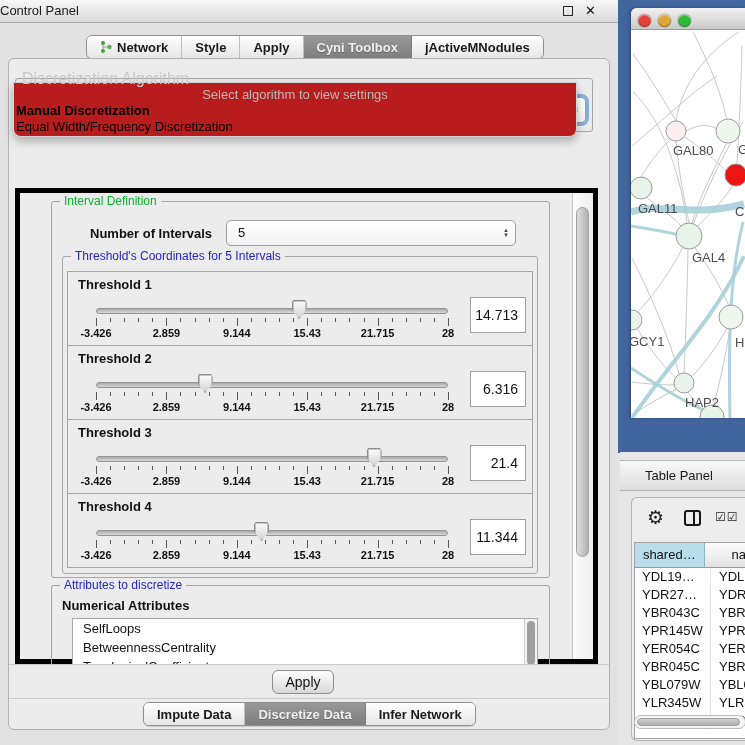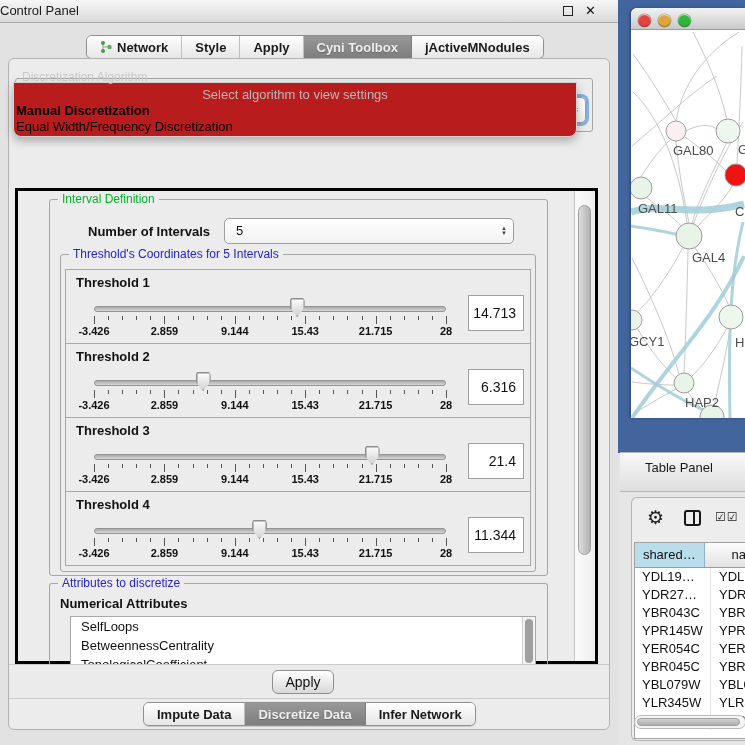--- a/index.html
+++ b/index.html
@@ -49,28 +49,28 @@
   
   #algo-group { left:15px; top:78px; width:578px; height:54px; }
   #algo-combo { left:10px; top:18px; width:560px; height:26px;
     box-shadow:0 0 0 3px rgba(108,158,220,.8); z-index:1; }
   #algo-popup { left:13px; top:82px; width:564px; height:55px; background:#b91c1c; z-index:5;
     border:1px solid #d2d2d2; border-radius:0 0 8px 8px; box-shadow:0 4px 10px rgba(0,0,0,.28); }
   #algo-popup .ph { position:absolute; top:4px; left:0; width:100%; text-align:center;
     font-size:13px; color:#b9b9b9; }
   #algo-popup .it1 { position:absolute; top:20px; left:2px; font-size:13px; font-weight:bold; color:#000; }
   #algo-popup .it2 { position:absolute; top:36px; left:2px; font-size:13px; color:#000; }
-  #algo-label-ghost { left:22px; top:70px; z-index:6; font-size:12px; color:#c8c8c8; }
+  #algo-label-ghost { left:22px; top:70px; z-index:6; font-size:16px; color:#c8c8c8; }
 
   
   #tabledata-group { left:15px; top:140px; width:578px; height:42px; }
   #tabledata-combo { left:10px; top:11px; width:560px; height:24px; }
 
   
-  #scroll-panel { left:15px; top:188px; width:583px; height:476px; border:3px solid #000000;
+  #scroll-panel { left:15px; top:188px; width:583px; height:476px; border:5px solid #000000;
     background:#ececec; }
   #vscroll { position:absolute; right:0; top:0; bottom:0; width:21px;
     background:linear-gradient(to right,#fbfbfb,#eeeeee); border-left:1px solid #c4c4c4; }
   #vthumb { position:absolute; left:3px; top:14px; width:13px; height:350px; border-radius:7px;
     background:linear-gradient(to right,#dedede,#b2b2b2); border:1px solid #9e9e9e; }
 
   #interval-group { left:31px; top:8px; width:499px; height:377px; }
   #intervals-label { left:38px; top:24px; font-size:13px; font-weight:bold; color:#111; }
   #intervals-combo { left:174px; top:18px; width:290px; height:26px; }
   #thresholds-group { left:10px; top:54px; width:476px; height:318px; }
@@ -113,21 +113,21 @@
   #desktop-blue { left:618px; top:0; width:127px; height:453px; background:#42659e; }
   #network-window { left:631px; top:8px; width:114px; height:410px; border-radius:6px 0 0 0;
     background:#fff; box-shadow:-1px 0 3px rgba(0,0,0,.35); }
   #net-titlebar { position:absolute; left:0; top:0; width:100%; height:22px; border-radius:6px 0 0 0;
     background:linear-gradient(#f2f2f2,#c9c9c9); border-bottom:1px solid #9a9a9a; }
   .tl { position:absolute; top:5.5px; width:13px; height:13px; border-radius:50%;
     box-shadow:inset 0 1px 1px rgba(255,255,255,.7), inset 0 -1px 1px rgba(0,0,0,.25), 0 0 0 0.5px rgba(0,0,0,.3); }
   #net-canvas { position:absolute; left:0; top:22px; width:114px; height:388px; background:#fff; overflow:hidden; }
 
   #table-dock { left:620px; top:452px; width:125px; height:293px; background:#e6e6e6; }
-  #tp-header { position:absolute; left:0; top:0; width:100%; height:40px;
+  #tp-header { position:absolute; left:0; top:8px; width:100%; height:31px;
     background:linear-gradient(#f8f8f8,#dedede); border-top:1px solid #b5b5b5; border-bottom:1px solid #b5b5b5; }
   #tp-title { position:absolute; left:25px; top:0; line-height:30px; font-size:13px; color:#1a1a1a; }
   #table-card { position:absolute; left:11px; top:45px; width:114px; height:244px; background:#ededed;
     border:1px solid #b5b5b5; border-right:none; border-radius:6px 0 0 6px; }
   #tp-gear { position:absolute; left:15px; top:8px; font-size:19px; color:#1c1c1c; cursor:default; }
   #tp-colicon { position:absolute; left:52px; top:12px; width:17px; height:16px;
     border:2px solid #161616; border-radius:3px; }
   #tp-colicon div { position:absolute; left:50%; top:0; width:2px; height:100%; background:#161616; }
   #tp-checks { position:absolute; left:83px; top:12px; font-size:12px; color:#222; letter-spacing:1px; cursor:default; }
   #gene-table { position:absolute; left:2px; top:44px; width:112px; height:197px; background:#fff;

